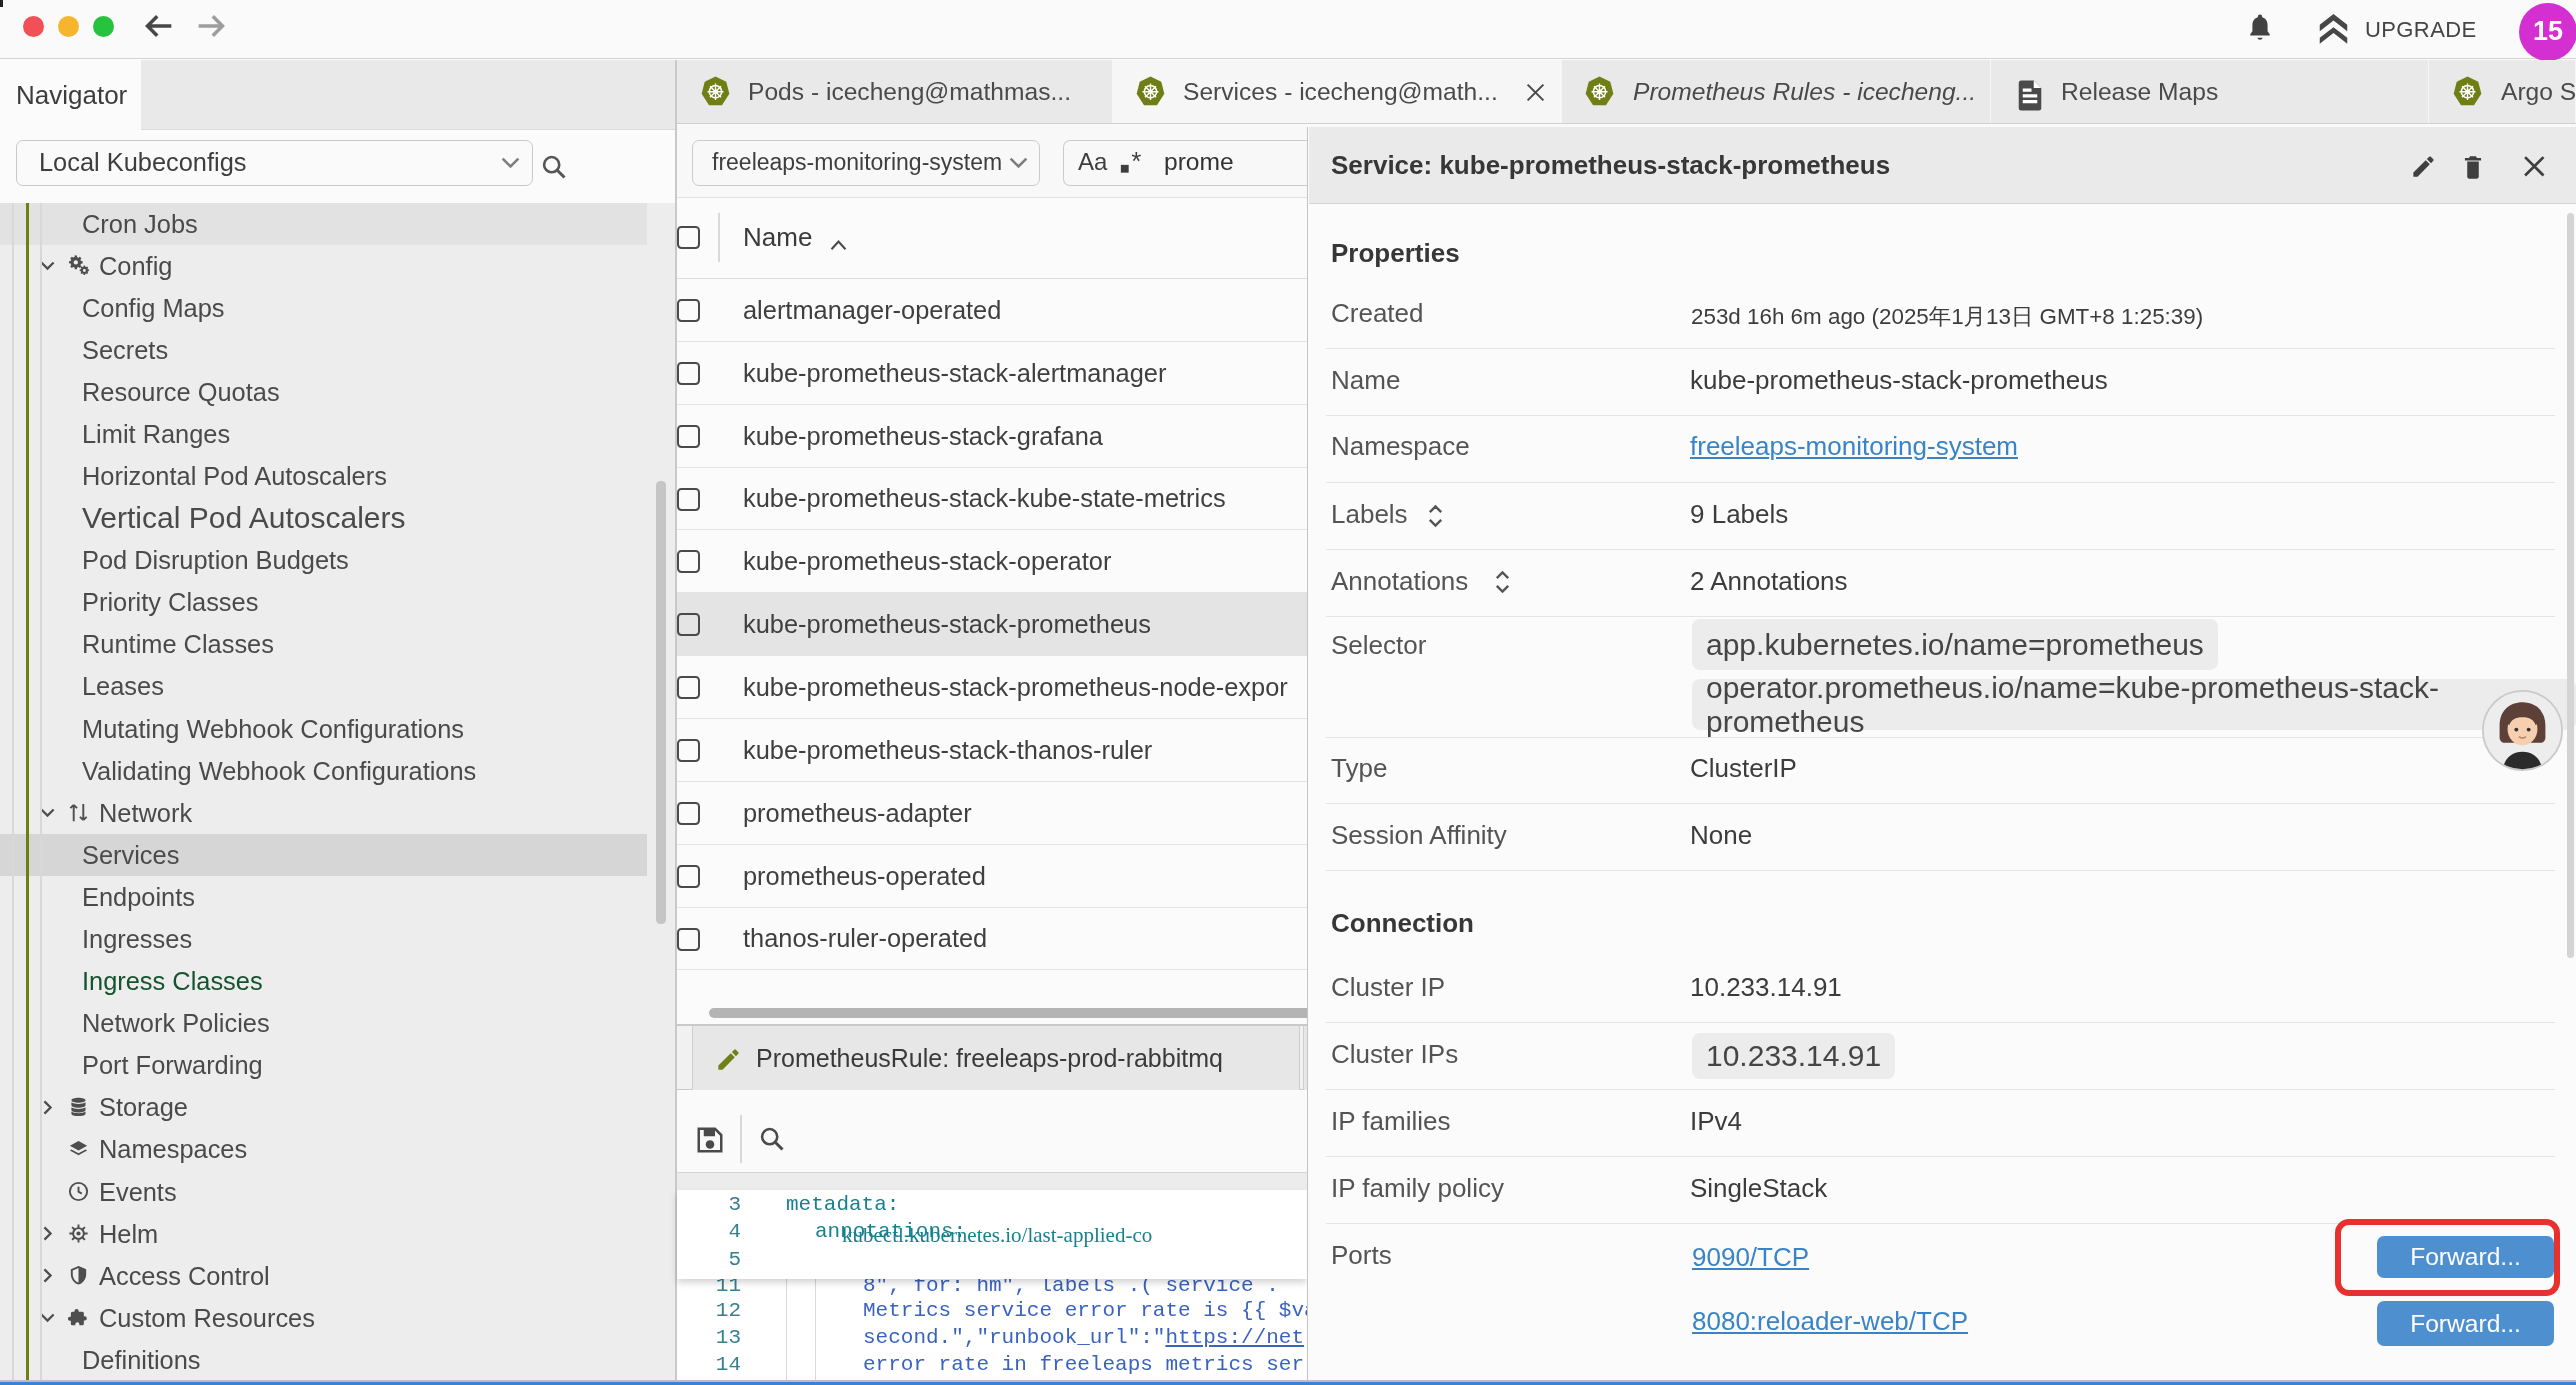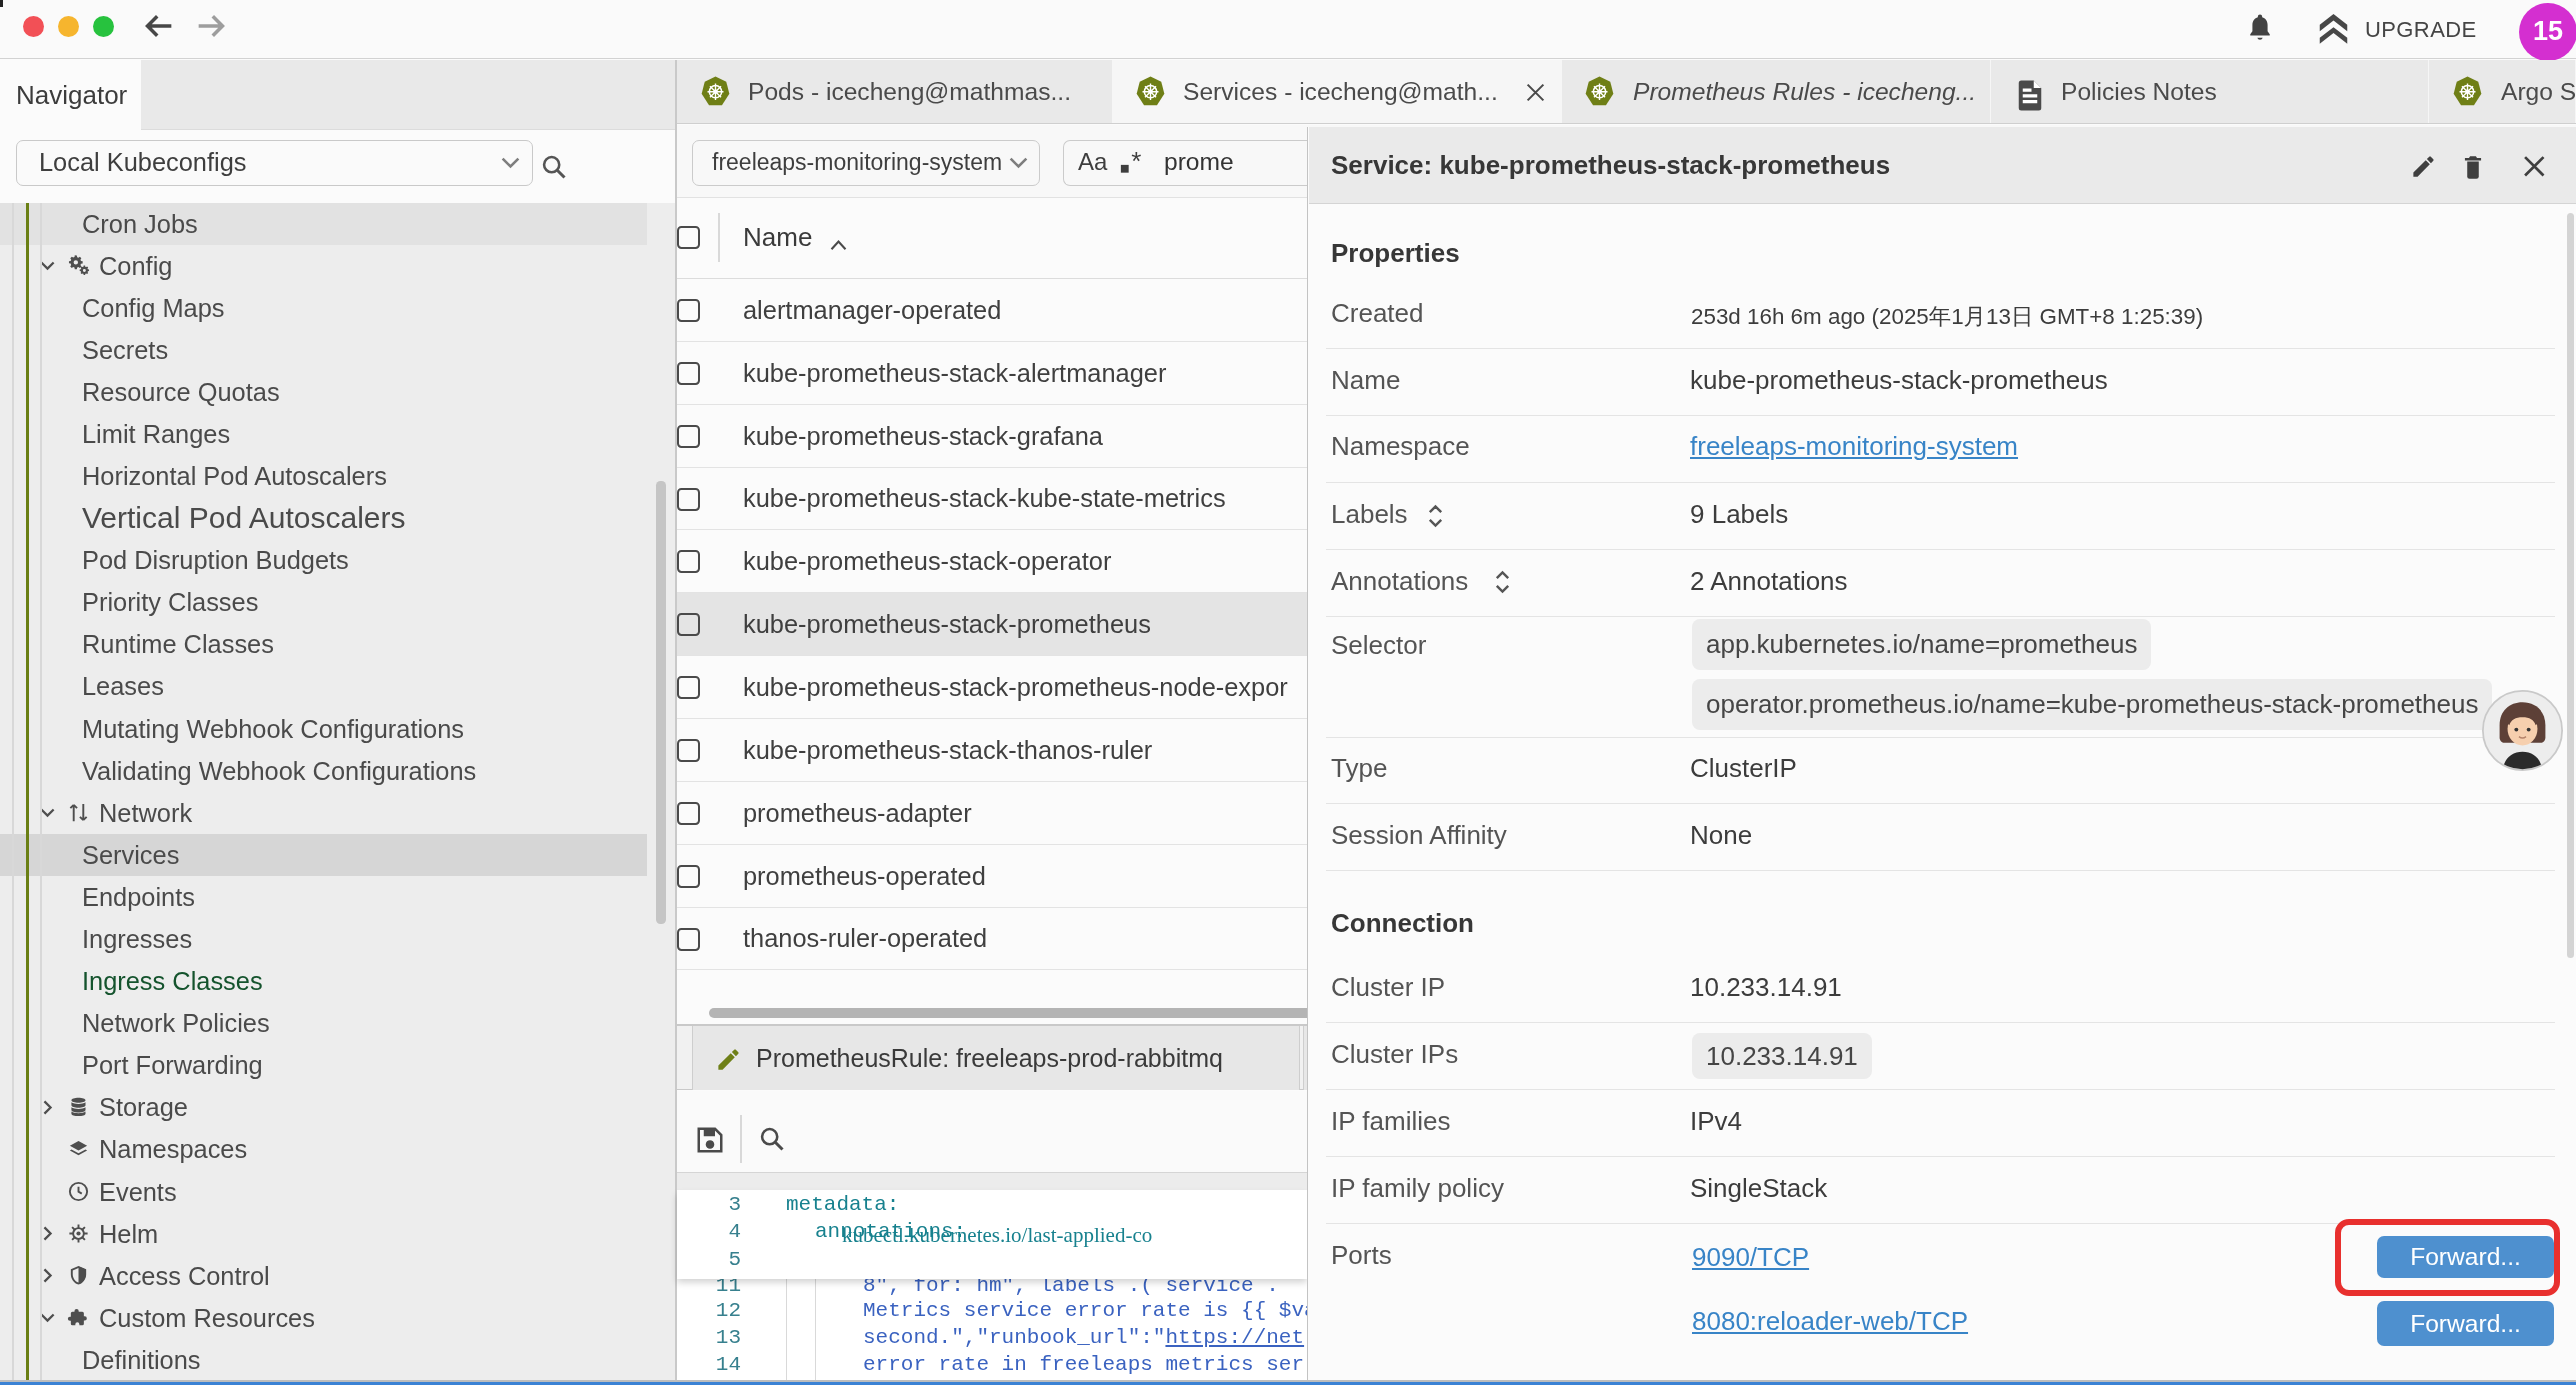--- a/index.html
+++ b/index.html
@@ -1,20 +1,20 @@
 <!DOCTYPE html>
 <html style="font-size:14px"><head><meta charset="utf-8">
 <style>
 *{margin:0;padding:0;box-sizing:border-box}
 html,body{width:2576px;height:1385px;overflow:hidden;font-family:"Liberation Sans",sans-serif;background:#fbfbfb;position:relative}
 .abs{position:absolute}
 .row-label{position:absolute;left:1331px;font-size:26px;color:#545454}
 .row-val{position:absolute;left:1690px;font-size:26px;color:#3c3c3c}
 .divider{position:absolute;left:1326px;right:21px;height:0.9px;background:#e4e4e4}
-.chip{position:absolute;background:#ececec;border-radius:8px;font-size:26px;color:#454545;display:flex;align-items:center;padding:0 14px}
+.chip{position:absolute;background:#ececec;border-radius:8px;font-size:30px;color:#454545;display:flex;align-items:center;padding:0 14px}
 </style></head>
 <body>
 
 <div class="abs" style="left:0;top:0;width:2576px;height:59px;background:#fafafa;border-bottom:1.8px solid #d2d2d2"></div>
 <div class="abs" style="left:0;top:60px;width:676px;height:70px;background:#e9e9e9;border-bottom:0.9px solid #dcdcdc"></div>
 <div class="abs" style="left:0;top:60px;width:141px;height:71px;background:#fbfbfb"></div>
 <div class="abs" style="left:16px;top:60px;width:263px;height:70px;line-height:70px;font-size:26px;color:#3c3c3c">Navigator</div>
 <div class="abs" style="left:0;top:132px;width:676px;height:71px;background:#fbfbfb"></div>
 <div class="abs" style="left:0;top:203px;width:676px;height:1179px;background:#ededed"></div>
 <div class="abs" style="left:675px;top:60px;width:1.8px;height:1322px;background:#c9c9c9"></div>
@@ -167,21 +167,21 @@
 <div class="abs" style="left:1991px;top:60px;width:438px;height:63px;background:#e9e9e9;border-right:1.8px solid #f6f6f6"></div>
 <svg class="abs" style="left:2015px;top:77px" width="30" height="37" viewBox="0 0 24 28">
     <path fill="#4a4a4a" d="M5 2h10l6 6v16a2 2 0 0 1-2 2H5a2 2 0 0 1-2-2V4a2 2 0 0 1 2-2z"></path>
     <path fill="#fff" d="M15 2l6 6h-6z"></path>
     <g fill="#fff">
       <rect x="6.2" y="8.4" width="7" height="2.6"></rect>
       <rect x="6.2" y="13" width="11.6" height="2.6"></rect>
       <rect x="6.2" y="17.6" width="11.6" height="2.6"></rect>
     </g>
   </svg>
-<div class="abs" style="left:2061px;top:60px;height:63px;line-height:63px;font-size:24.6px;color:#4a4a4a;white-space:nowrap">Policies Notes</div>
+<div class="abs" style="left:2061px;top:60px;height:63px;line-height:63px;font-size:24.6px;color:#4a4a4a;white-space:nowrap">Release Maps</div>
 <div class="abs" style="left:2430px;top:60px;width:146px;height:63px;background:#e9e9e9;border-right:1.8px solid #f6f6f6"></div>
 <svg style="position:absolute;left:2452px;top:76px" width="31" height="32" viewBox="0 0 100 104">
 <polygon points="50,2 85,19 95,58 71,95 29,95 5,58 15,19" fill="#6f7f16"></polygon>
 <g stroke="#fff" fill="none" stroke-width="5">
 <circle cx="50" cy="51" r="20"></circle>
 <path d="M50 24v54M24 51h52M32 33l36 36M68 33L32 69" stroke-width="4.5"></path>
 </g>
 <circle cx="50" cy="51" r="7" fill="#fff"></circle>
 </svg>
 <div class="abs" style="left:2501px;top:60px;height:63px;line-height:63px;font-size:24.6px;color:#4a4a4a;white-space:nowrap">Argo Se</div>

